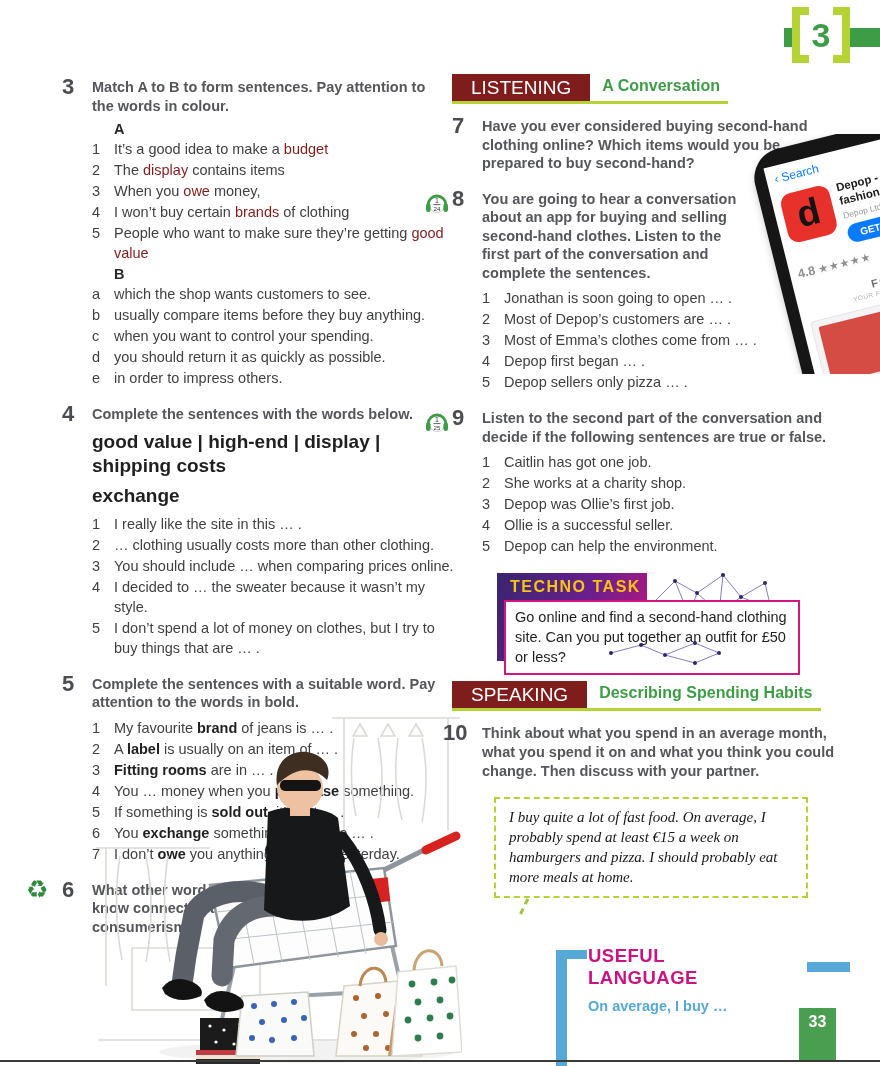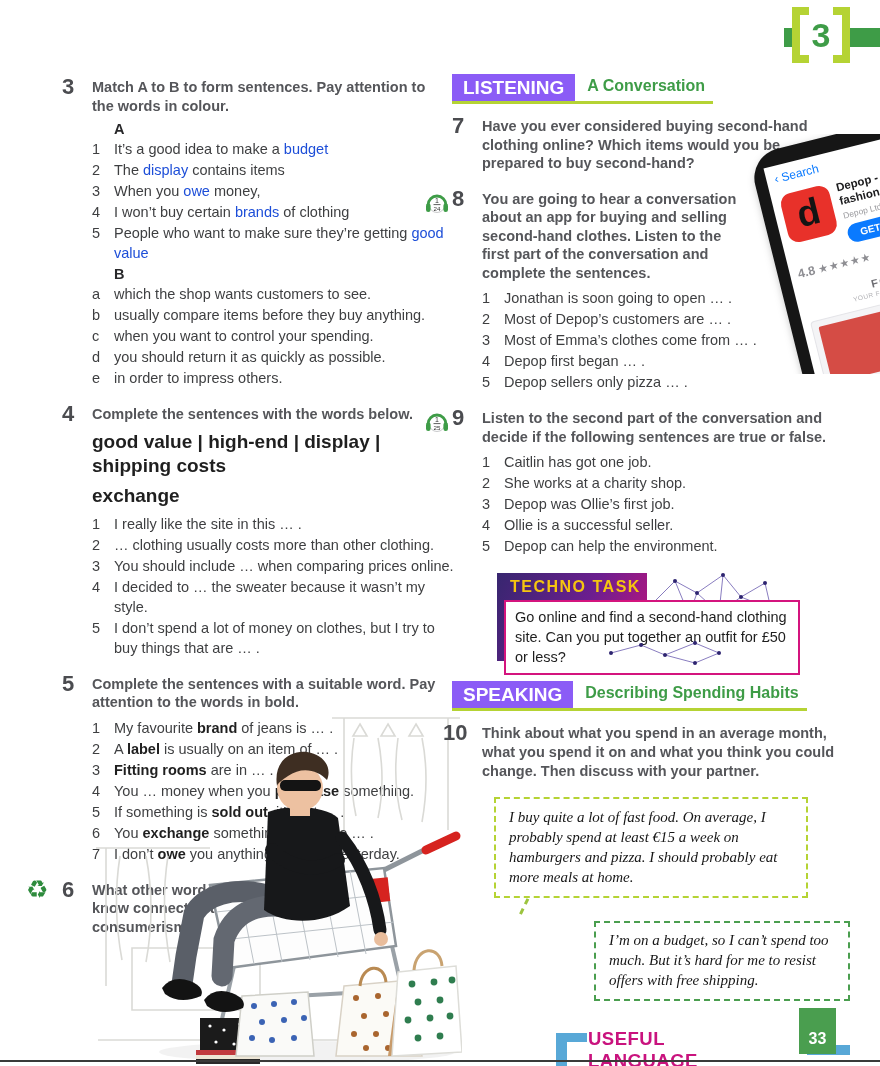--- a/index.html
+++ b/index.html
@@ -21,37 +21,37 @@
   .col-right{position:absolute;left:452px;top:74px;width:400px;}
 
   
   .ex{position:relative;padding-left:30px;margin-bottom:17px;}
   .ex-num{position:absolute;left:0;top:-4px;font-size:22px;font-weight:bold;color:#4B4C50;}
   .ex-num.two{left:-9px;}
   .ex-inst{font-size:14.5px;font-weight:bold;color:#55565A;line-height:1.28;margin:0 0 6px;}
   .items .item{display:flex;font-size:14.5px;color:#3E3F41;line-height:1.38;margin-bottom:1px;}
   .inum{flex:0 0 15px;margin-right:7px;}
   .itext{flex:1;}
-  .seg-blue{color:#1d4ed8;}
+  .seg-blue{color:#7f1d1d;}
   .seg-bold{font-weight:bold;color:#1F1F1F;}
   .col-label{font-weight:bold;color:#28282A;font-size:14.5px;margin:3px 0 2px 22px;}
   .word-bank{font-weight:bold;color:#1F1F1F;font-size:19px;line-height:1.3;margin:0 0 5px;}
   .narrow-258{max-width:262px;}
   .narrow-345{max-width:348px;}
   .narrow-200{max-width:200px;}
   .narrow-370{max-width:374px;}
 
   
   .audio{position:absolute;left:-28px;top:0;width:26px;height:26px;}
   .recycle{position:absolute;left:-36px;top:-4px;font-size:25px;color:#2E8B3D;line-height:1;}
 
   
   .sec-header{display:flex;align-items:stretch;border-bottom:3px solid #B5D334;
               width:fit-content;padding-right:8px;margin:0 0 13px;}
-  .sec-box{background:#8b5cf6;color:#fff;font-weight:bold;font-size:19px;padding:3px 11px 2px;}
+  .sec-box{background:#7f1d1d;color:#fff;font-weight:normal;font-size:19px;padding:3px 19px 2px;}
   .sec-title{color:#3E9C47;font-weight:bold;font-size:16px;padding:3px 0 2px 12px;}
 
   
   .techno{position:relative;margin:2px 0 16px 45px;width:345px;height:92px;}
   .techno-bg{position:absolute;left:0;top:0;width:150px;height:88px;
              background:linear-gradient(115deg,#37266F 0%,#6C1E8F 55%,#C4157C 100%);}
   .techno-title{position:absolute;left:13px;top:5px;color:#F5C50F;font-weight:bold;
                 font-size:16px;letter-spacing:1.5px;}
   .techno-box{position:absolute;left:7px;top:27px;width:274px;background:#fff;
               border:2.5px solid #D4147E;padding:6px 9px;font-size:14.5px;color:#1E1E1E;line-height:1.35;}
@@ -70,22 +70,22 @@
   
   .ul{position:relative;margin:27px 0 0 136px;width:262px;}
   .ul-bracket{position:absolute;left:-32px;top:5px;width:20px;height:152px;
               border-left:11px solid #58A8D7;border-top:9px solid #58A8D7;border-bottom:9px solid #58A8D7;}
   .ul-title-row{display:flex;align-items:center;margin-bottom:4px;gap:37px;}
   .ul-title{color:#C9137E;font-weight:bold;font-size:18.5px;letter-spacing:.5px;}
   .ul-dash{width:48px;height:10px;background:#58A8D7;margin-left:10px;}
   .ul .item{font-size:14.5px;font-weight:bold;color:#58A8D7;line-height:1.85;}
 
   
-  .pagenum{position:absolute;left:799px;top:1008px;width:37px;height:46px;background:#4A9E4F;
-           color:#fff;font-weight:bold;font-size:16px;text-align:center;padding-top:22px;box-sizing:border-box;}
+  .pagenum{position:absolute;left:799px;top:1008px;width:37px;height:54px;background:#4A9E4F;
+           color:#fff;font-weight:bold;font-size:16px;text-align:center;padding-top:5px;box-sizing:border-box;}
   .bottom-rule{position:absolute;left:0;top:1060px;width:880px;border-top:2.5px solid #3A3A39;}
 
   
   .phone-wrap{position:absolute;left:702px;top:134px;width:178px;height:240px;overflow:hidden;}
   .phone{position:absolute;left:46px;top:22px;width:234px;height:430px;background:#161616;
          border-radius:30px;transform:rotate(-14deg);transform-origin:0 0;
          padding:16px 12px 0 12px;box-sizing:border-box;box-shadow:2px 4px 10px rgba(0,0,0,.35);}
   .screen{width:100%;height:100%;background:#fff;padding:6px 8px;box-sizing:border-box;}
   .p-search{color:#0A7AFF;font-size:12px;}
   .p-approw{display:flex;margin-top:10px;}
@@ -512,24 +512,20 @@
     </div>
 
     <section class="ex">
       <span class="ex-num two">10</span>
       <p class="ex-inst narrow-370">Think about what you spend in an average month, what you spend it on and what you think you could change. Then discuss with your partner.</p>
     </section>
 
     <div class="bubble bubble1">I buy quite a lot of fast food. On average, I probably spend at least €15 a week on hamburgers and pizza. I should probably eat more meals at home.</div>
     <div class="tail1"></div>
 
-    <div class="bubble2wrap">
-      <div class="bubble bubble2">I’m on a budget, so I can’t spend too much. But it’s hard for me to resist offers with free shipping.</div>
-      <div class="tail2"></div>
-    </div>
 
     <div class="ul">
       <div class="ul-bracket"></div>
       <div class="ul-title-row">
         <span class="ul-title">USEFUL LANGUAGE</span>
         <span class="ul-dash"></span>
       </div>
       <div class="items">
           <div class="item">
             <span class="itext"><span>On average, I buy …</span></span>

